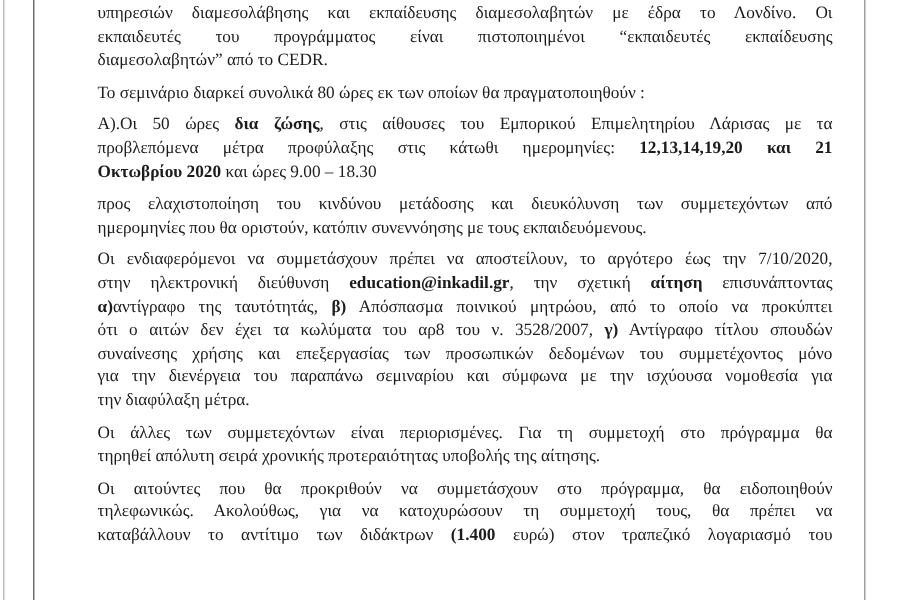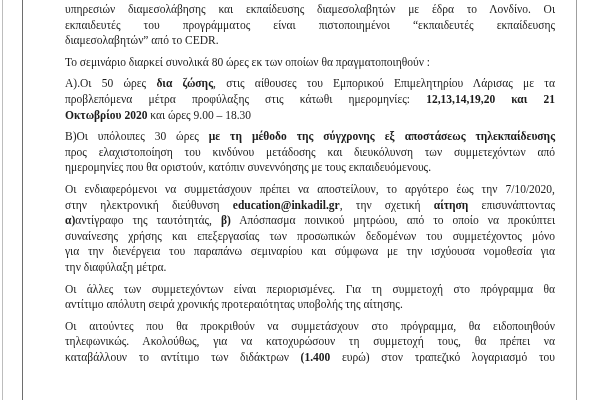--- a/index.html
+++ b/index.html
@@ -54,35 +54,35 @@
       </div>
       <div class="para">
         <div class="line"><span class="run-u">Το σεμινάριο διαρκεί συνολικά 80 ώρες εκ των οποίων θα πραγματοποιηθούν :</span></div>
       </div>
       <div class="para">
         <div class="line j"><span>Α).Οι 50 ώρες </span><span class="run-b">δια ζώσης</span><span>, στις αίθουσες του Εμπορικού Επιμελητηρίου Λάρισας με τα</span></div>
         <div class="line j"><span>προβλεπόμενα μέτρα προφύλαξης στις κάτωθι ημερομηνίες: </span><span class="run-b">12,13,14,19,20 και 21</span></div>
         <div class="line"><span class="run-b">Οκτωβρίου 2020</span><span> και ώρες 9.00 – 18.30</span></div>
       </div>
       <div class="para">
-        <div class="line j"><span>Β)Οι υπόλοιπες 30 ώρες </span><span class="run-b">με τη μέθοδο της σύγχρονης εξ αποστάσεως τηλεκπαίδευσης</span></div>
         <div class="line j"><span>προς ελαχιστοποίηση του κινδύνου μετάδοσης και διευκόλυνση των συμμετεχόντων από</span></div>
         <div class="line"><span>ημερομηνίες που θα οριστούν, κατόπιν συνεννόησης με τους εκπαιδευόμενους.</span></div>
       </div>
       <div class="para">
         <div class="line j"><span>Οι ενδιαφερόμενοι να συμμετάσχουν πρέπει να αποστείλουν, το αργότερο έως την 7/10/2020,</span></div>
         <div class="line j"><span>στην ηλεκτρονική διεύθυνση </span><span class="run-b">education@inkadil.gr</span><span>, την σχετική </span><span class="run-b">αίτηση</span><span> επισυνάπτοντας</span></div>
         <div class="line j"><span class="run-b">α)</span><span>αντίγραφο της ταυτότητάς, </span><span class="run-b">β)</span><span> Απόσπασμα ποινικού μητρώου, από το οποίο να προκύπτει</span></div>
+        <div class="line j"><span>ότι ο αιτών δεν έχει τα κωλύματα του αρ8 του ν. 3528/2007, </span><span class="run-b">γ)</span><span> Αντίγραφο τίτλου σπουδών</span></div>
         <div class="line j"><span>συναίνεσης χρήσης και επεξεργασίας των προσωπικών δεδομένων του συμμετέχοντος μόνο</span></div>
         <div class="line j"><span>για την διενέργεια του παραπάνω σεμιναρίου και σύμφωνα με την ισχύουσα νομοθεσία για</span></div>
         <div class="line"><span>την διαφύλαξη μέτρα.</span></div>
       </div>
       <div class="para">
         <div class="line j"><span>Οι άλλες των συμμετεχόντων είναι περιορισμένες. Για τη συμμετοχή στο πρόγραμμα θα</span></div>
-        <div class="line"><span>αντίτιμο απόλυτη σειρά χρονικής προτεραιότητας υποβολής της αίτησης.</span></div>
+        <div class="line"><span>τηρηθεί απόλυτη σειρά χρονικής προτεραιότητας υποβολής της αίτησης.</span></div>
       </div>
       <div class="para">
         <div class="line j"><span>Οι αιτούντες που θα προκριθούν να συμμετάσχουν στο πρόγραμμα, θα ειδοποιηθούν</span></div>
         <div class="line j"><span>τηλεφωνικώς. Ακολούθως, για να κατοχυρώσουν τη συμμετοχή τους, θα πρέπει να</span></div>
         <div class="line j"><span>καταβάλλουν το αντίτιμο των διδάκτρων </span><span class="run-b">(1.400</span><span> ευρώ) στον τραπεζικό λογαριασμό του</span></div>
       </div>
     </div>
 </div>
 
 </body></html>

